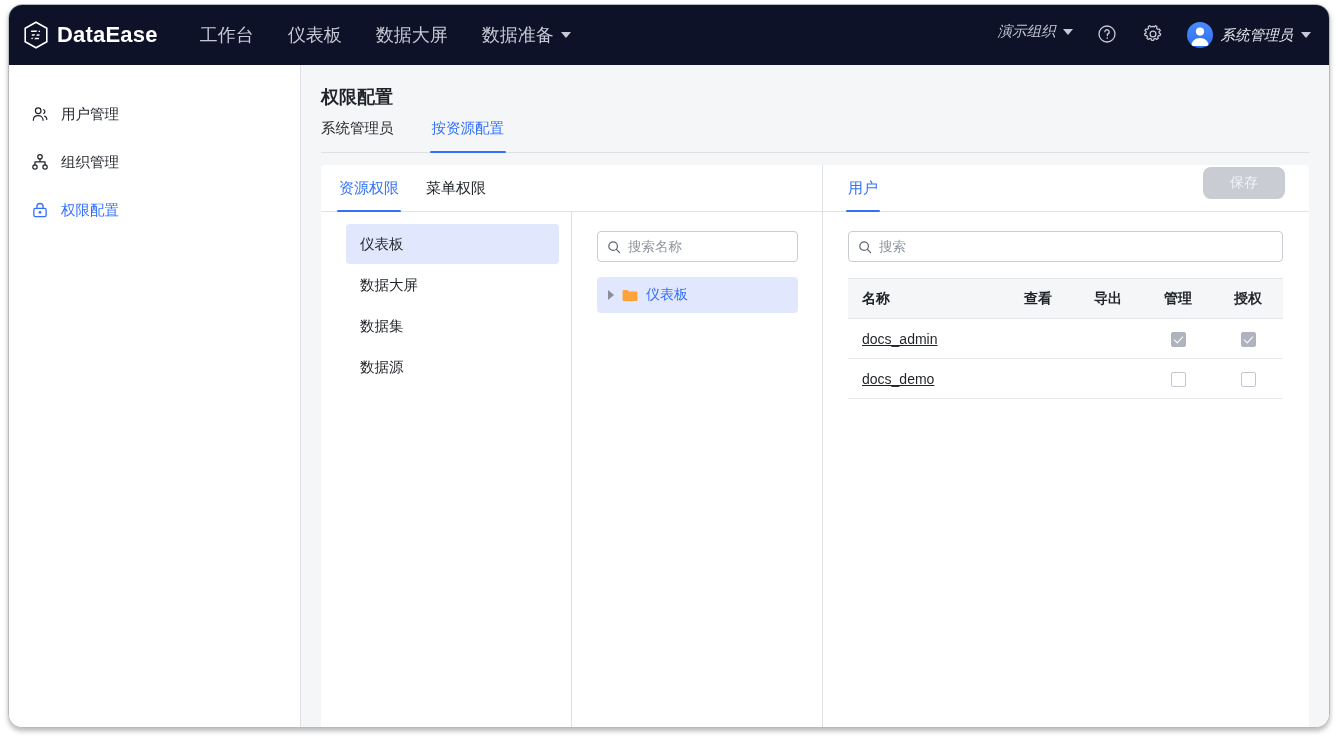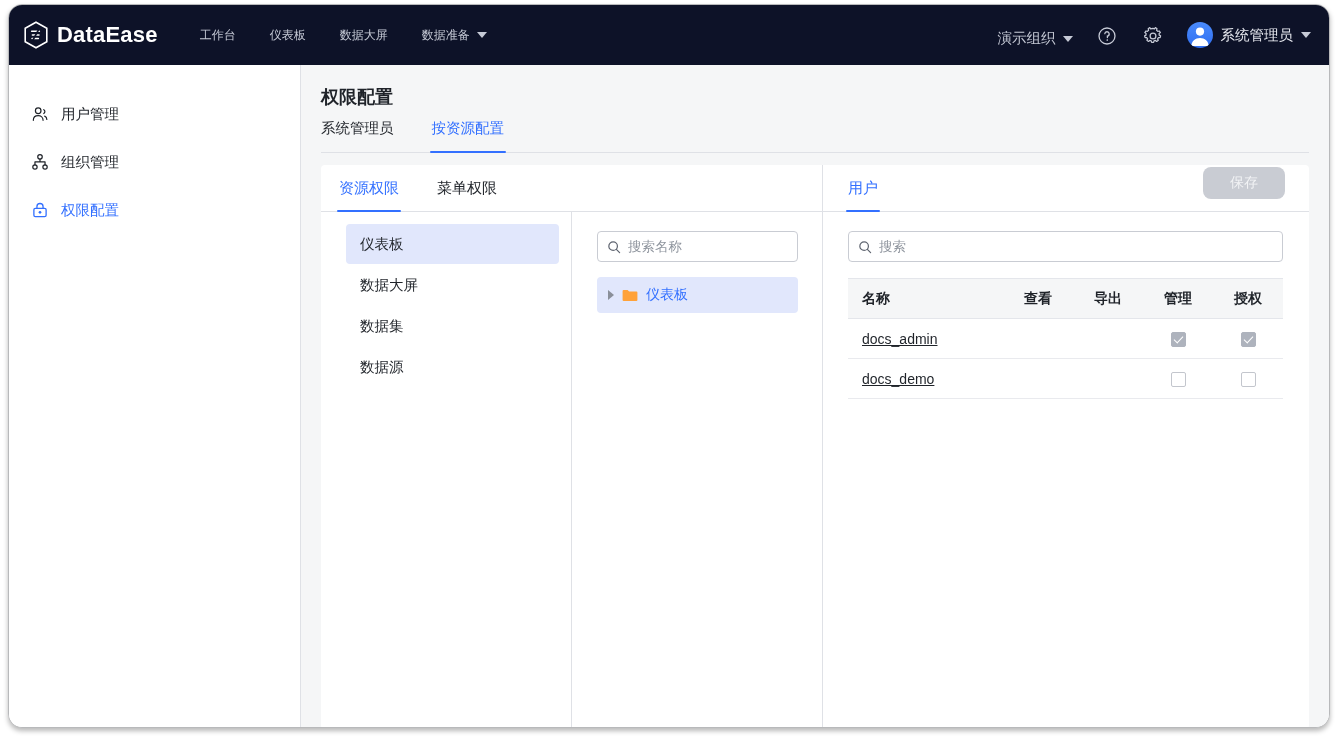--- a/index.html
+++ b/index.html
@@ -48,40 +48,41 @@
   .brand-text {
     color: #ffffff;
     font-size: 22px;
     font-weight: bold;
     letter-spacing: 0.2px;
   }
 
   .nav-links { display: flex; align-items: center; gap: 34px; }
   .nav-link {
     color: #c6cad6;
-    font-size: 12px;
+    font-size: 18px;
     cursor: pointer;
     display: flex;
     align-items: center;
     gap: 7px;
     white-space: nowrap;
   }
   .caret-down {
     width: 0; height: 0;
     border-left: 5px solid transparent;
     border-right: 5px solid transparent;
     border-top: 6px solid #c6cad6;
     display: inline-block;
   }
 
   .nav-right {
     margin-left: auto;
     display: flex;
-    align-items: flex-end;
+    align-items: flex-start;
     gap: 22px;
+    font-style: italic;
   }
   .org-select {
     color: #c6cad6;
     font-size: 14.5px;
     display: flex;
     align-items: center;
     gap: 7px;
     cursor: pointer;
   }
   .icon-btn {
@@ -184,21 +185,21 @@
   
   #card-left {
     width: 502px;
     display: flex;
     flex-direction: column;
     border-right: 1px solid #dfe1e6;
     flex-shrink: 0;
   }
   #resource-tabs {
     display: flex;
-    gap: 38px;
+    gap: 27px;
     height: 47px;
     align-items: flex-start;
     padding: 14px 0 0 18px;
     border-bottom: 1px solid #dfe1e6;
   }
   .inner-tab {
     font-size: 15px;
     color: #1f2329;
     cursor: pointer;
     position: relative;

